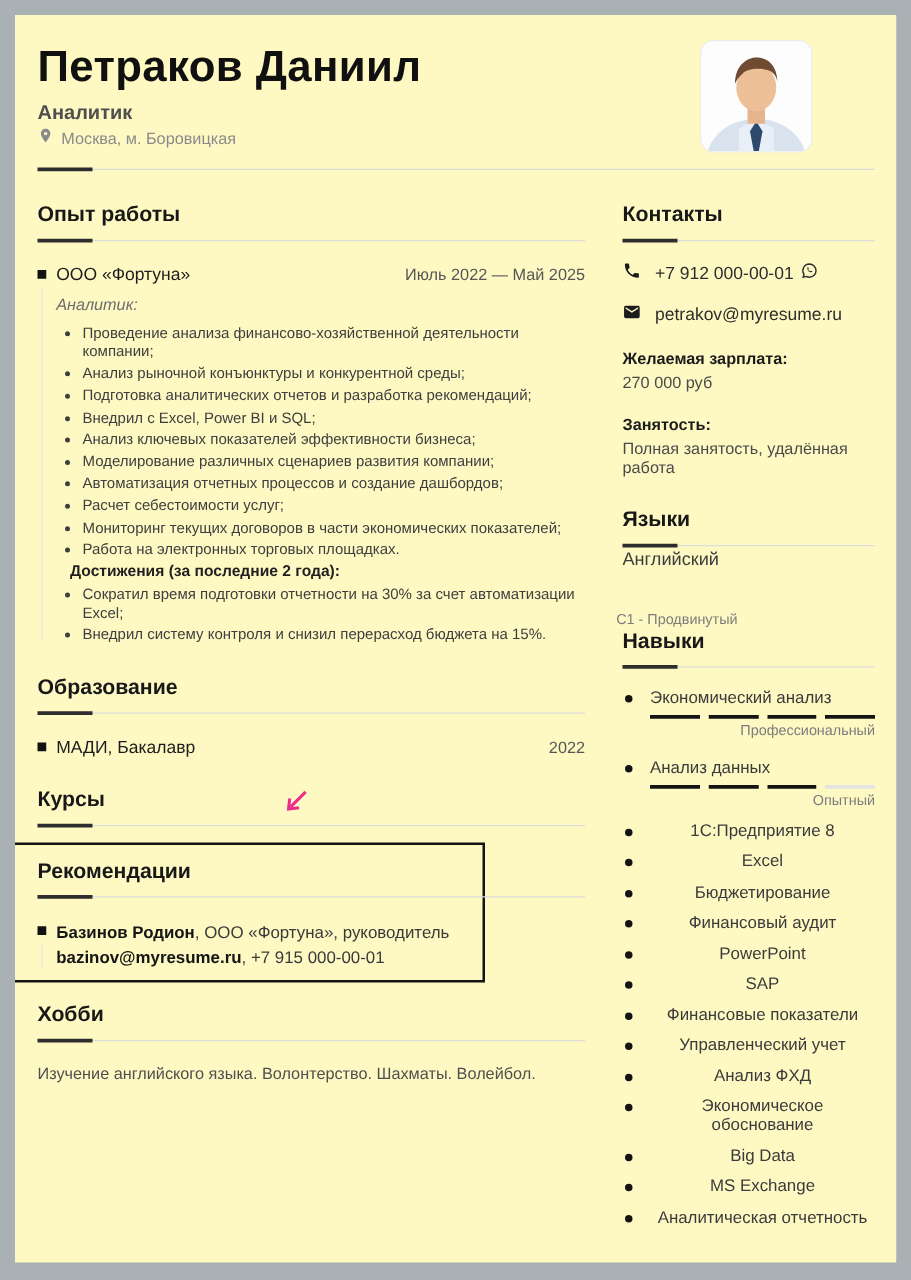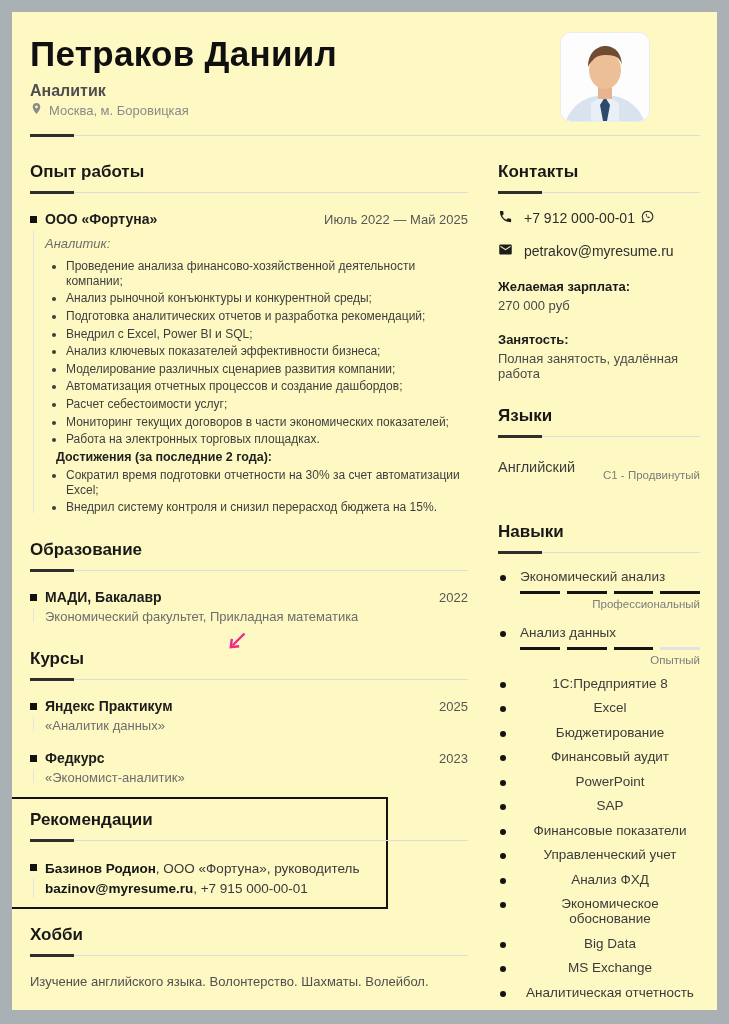--- a/index.html
+++ b/index.html
@@ -39,21 +39,21 @@
   .col-r { flex:1; min-width:0; }
 
   h2.section-h { font-size:17px; font-weight:bold; color:#181818; margin-top:25px; }
   .section-rule { margin-top:9px; }
 
   
   .entry { position:relative; padding-left:15px; margin-top:17px; }
   .entry::before { content:''; position:absolute; left:0; top:5px; width:7px; height:7px; background:#121212; }
   .entry::after  { content:''; position:absolute; left:3px; top:19px; bottom:2px; width:1px; background:#e3e3e3; }
   .entry-head { display:flex; justify-content:space-between; align-items:baseline; }
-  .entry-title { font-size:14px; font-weight:bold; color:#1c1c1c; }
+  .entry-title { font-size:14px; font-weight:normal; color:#1c1c1c; }
   .entry-date  { font-size:13px; color:#565656; }
   .entry-role  { font-style:italic; font-size:13px; color:#6d6d6d; margin-top:9px; }
   .entry-sub   { font-size:13px; color:#6d6d6d; margin-top:4px; }
   ul.duty-list { margin-top:8px; padding-left:21px; }
   ul.duty-list li { font-size:12px; color:#3e3e3e; margin-top:3px; line-height:1.22; }
   .ach-label { font-size:12.5px; font-weight:bold; color:#1f1f1f; margin:3px 0 0 11px; line-height:1.22; }
 
   
   .rec-section { position:relative; }
   .rec-box {
@@ -67,21 +67,21 @@
   .annot-arrow { position:absolute; left:213px; top:617px; width:24px; height:24px; }
 
   .plain-par { font-size:13px; color:#4f4f4f; line-height:1.5; margin-top:15px; max-width:432px; }
 
   
   .contact-row { display:flex; align-items:center; gap:11px; margin-top:15px; font-size:14px; color:#2d2d2d; }
   .contact-row .txt { display:flex; align-items:center; gap:5px; }
   .meta-label { font-size:13px; font-weight:bold; color:#1b1b1b; margin-top:19px; }
   .meta-value { font-size:13px; color:#4a4a4a; margin-top:4px; }
 
-  .lang-row { display:flex; margin-top:19px; min-height:40px; }
+  .lang-row { display:flex; min-height:40px;flex-direction:column; }
   .lang-name { flex:1; font-size:14.5px; color:#3c3c3c; padding-top:2px; }
   .lang-bar-wrap { width:92px; position:relative; }
   .lang-bar { height:5px; border-radius:3px; background:#e6e6e6; position:relative; overflow:hidden; }
   .lang-fill { position:absolute; left:0; top:0; bottom:0; border-radius:3px; background:#131313; }
   .lang-level { position:absolute; right:0; top:12px; white-space:nowrap; font-size:11.5px; color:#7c7c7c; }
 
   .skill-rated { position:relative; padding-left:22px; margin-top:15px; }
   .skill-rated::before, .skill-item::before, .quality-item::before {
     content:''; position:absolute; left:2px; top:6px; width:6px; height:6px; border-radius:50%; background:#141414;
   }
@@ -161,46 +161,26 @@
         </section>
 
         <section>
           <h2 class="section-h">Образование</h2>
           <div class="rule section-rule"></div>
           <div class="entry">
             <div class="entry-head">
               <span class="entry-title">МАДИ, Бакалавр</span>
               <span class="entry-date">2022</span>
             </div>
-            <div class="entry-sub">Экономический факультет, Прикладная математика</div>
           </div>
         </section>
 
         <section>
           <h2 class="section-h">Курсы</h2>
           <div class="rule section-rule"></div>
-          <div>
-
-              <div class="entry">
-                <div class="entry-head">
-                  <span class="entry-title">Яндекс Практикум</span>
-                  <span class="entry-date">2025</span>
-                </div>
-                <div class="entry-sub">«Аналитик данных»</div>
-              </div>
-
-              <div class="entry">
-                <div class="entry-head">
-                  <span class="entry-title">Федкурс</span>
-                  <span class="entry-date">2023</span>
-                </div>
-                <div class="entry-sub">«Экономист-аналитик»</div>
-              </div>
-
-          </div>
         </section>
 
         <section class="rec-section">
           <div class="rec-box"></div>
           <h2 class="section-h">Рекомендации</h2>
           <div class="rule section-rule"></div>
           <div class="entry">
             <div class="rec-line">
               <b>Базинов Родион</b><span>, ООО «Фортуна», руководитель</span><br>
               <b>bazinov@myresume.ru</b><span>, +7 915 000-00-01</span>

